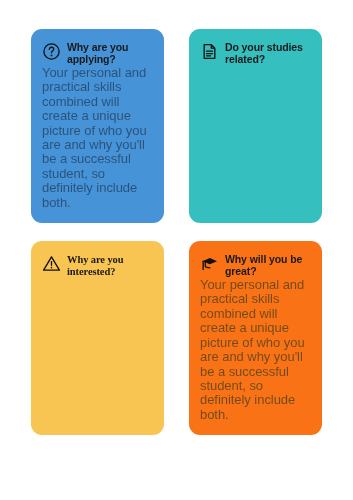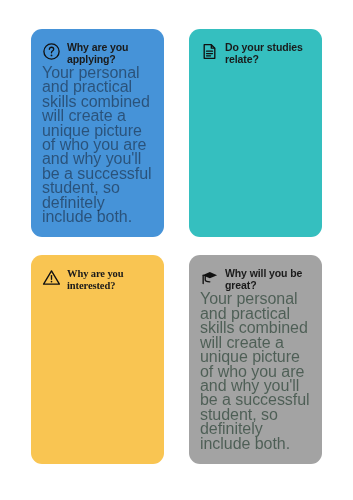--- a/index.html
+++ b/index.html
@@ -50,21 +50,21 @@
   }
   .card-title {
     font-size: 10.5px;
     line-height: 11.5px;
     font-weight: bold;
     color: #1a1a1a;
     letter-spacing: -0.1px;
     padding-top: 1px;
   }
   .card-body {
-    font-size: 16px;
+    font-size: 13px;
     line-height: 14.4px;
     color: rgba(26, 26, 26, 0.62);
     letter-spacing: -0.05px;
     margin-top: 1px;
   }
   .card-c1 .card-body { color: rgba(20, 30, 45, 0.55); }
   .card-c2 .card-body { color: rgba(18, 40, 40, 0.60); }
   .card-c3 .card-body { color: rgba(45, 35, 10, 0.58); }
   .card-c4 .card-body { color: rgba(15, 45, 30, 0.58); }
 </style>
@@ -89,38 +89,38 @@
 
   <div class="card card-c2" style="background: rgb(53, 191, 191);">
     <div class="card-head">
       <span class="card-icon">
         <svg viewBox="0 0 24 24" fill="none" xmlns="http://www.w3.org/2000/svg">
           <path d="M5.3 3.4h9.0l4.4 4.4v12.8H5.3z" stroke="#111111" stroke-width="1.7" stroke-linejoin="round" fill="none"></path>
           <path d="M14.3 3.4v4.4h4.4" stroke="#111111" stroke-width="1.7" stroke-linejoin="round" fill="none"></path>
           <path d="M8.2 11.6h7.6M8.2 14.6h7.6M8.2 17.4h5.2" stroke="#111111" stroke-width="1.6" stroke-linecap="round"></path>
         </svg>
       </span>
-      <span class="card-title">Do your studies relate?</span>
+      <span class="card-title">Do your studies related?</span>
     </div>
   </div>
 
   <div class="card card-c3" style="background: rgb(249, 197, 82); font-family: Liberation Serif, serif;">
     <div class="card-head">
       <span class="card-icon">
         <svg viewBox="0 0 24 24" fill="none" xmlns="http://www.w3.org/2000/svg">
           <path d="M12 3.6 L22 20.4 H2 Z" stroke="#111111" stroke-width="1.7" stroke-linejoin="round" fill="none"></path>
           <path d="M12 9.6v4.6" stroke="#111111" stroke-width="1.7" stroke-linecap="round"></path>
           <circle cx="12" cy="17.3" r="1.05" fill="#111111"></circle>
         </svg>
       </span>
       <span class="card-title">Why are you interested?</span>
     </div>
   </div>
 
-  <div class="card card-c4" style="background: #a3a3a3;">
+  <div class="card card-c4" style="background: #f97316;">
     <div class="card-head">
       <span class="card-icon">
         <svg viewBox="0 0 24 24" fill="none" xmlns="http://www.w3.org/2000/svg">
           <path d="M3.2 9.0 L12.4 5.0 L21.6 9.0 L12.4 13.0 Z" fill="#111111"></path>
           <path d="M6.6 10.6v4.3c0 1.5 2.6 2.6 5.8 2.6" stroke="#111111" stroke-width="1.7" stroke-linecap="round" fill="none"></path>
           <path d="M4.0 9.0v10.6" stroke="#111111" stroke-width="1.7" stroke-linecap="round"></path>
         </svg>
       </span>
       <span class="card-title">Why will you be great?</span>
     </div>

